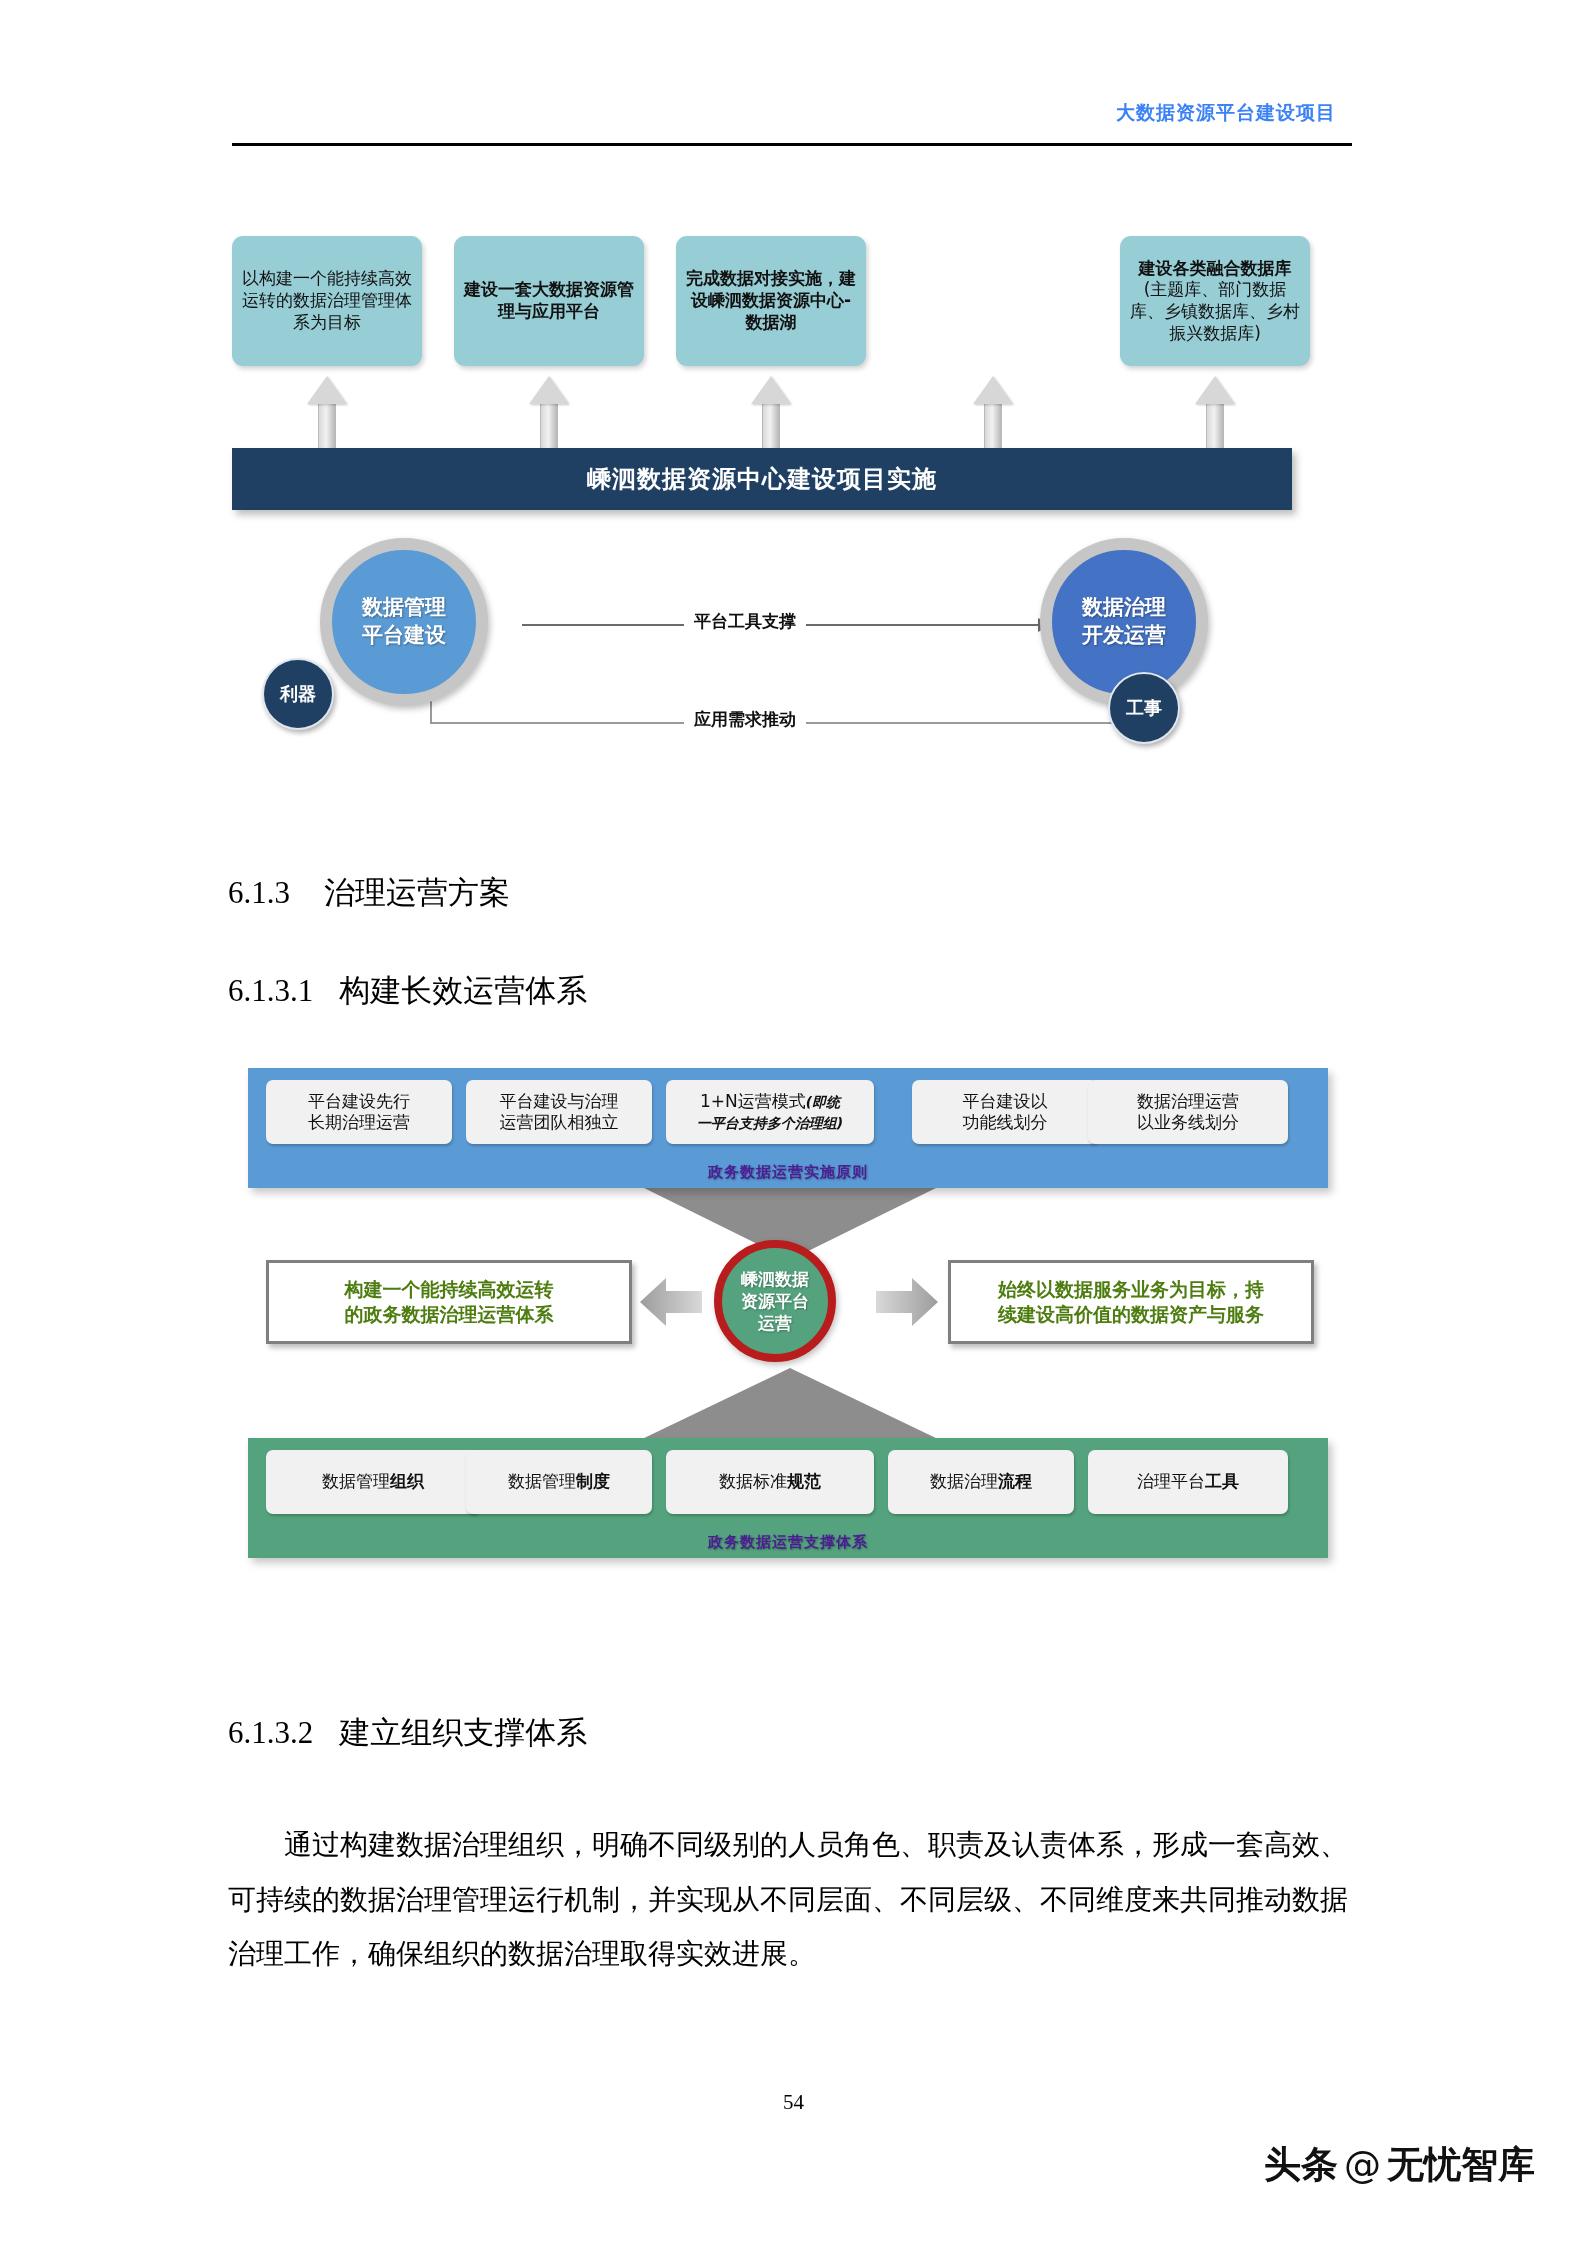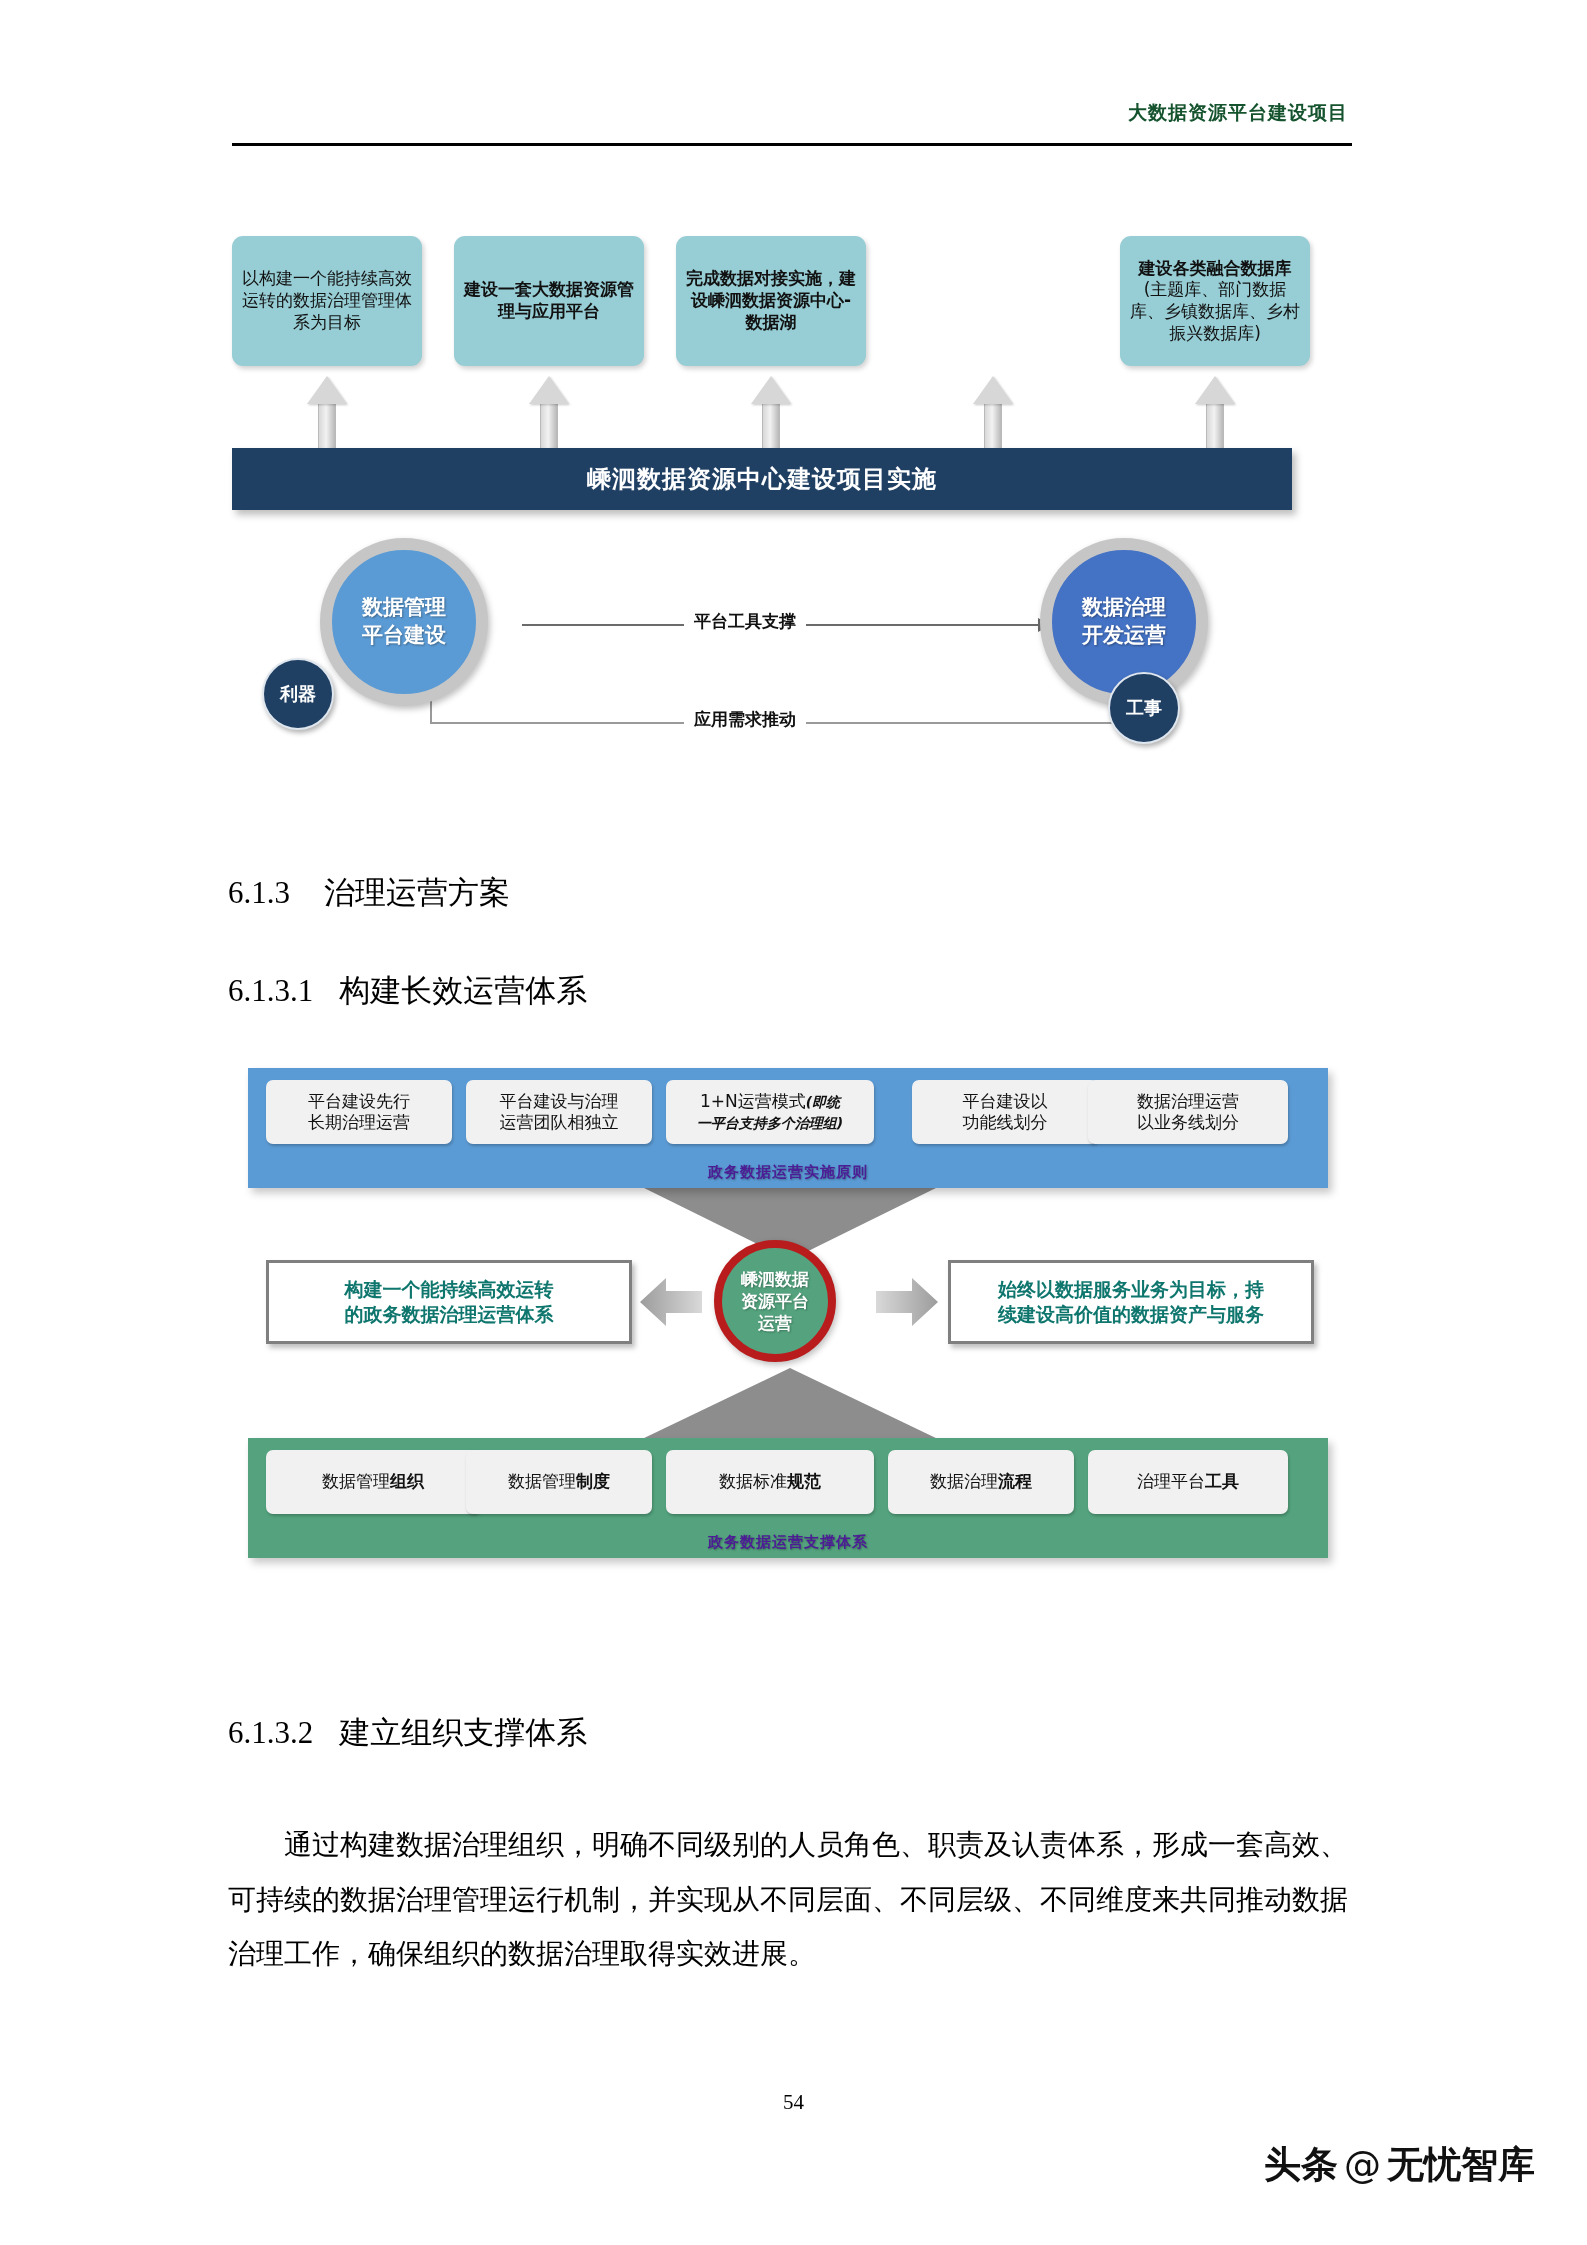--- a/index.html
+++ b/index.html
@@ -9,23 +9,23 @@
     font-family: "Liberation Serif", "DejaVu Serif", serif;
     overflow: hidden;
   }
   .page { position: relative; width: 1587px; height: 2245px; }
 
   
   .header-zone {
     position: absolute; left: 232px; top: 100px; width: 1120px; height: 58px;
   }
   .header-title {
-    position: absolute; right: 4px; top: 0;
-    font-family: "DejaVu Sans", "Liberation Sans", sans-serif;
-    font-size: 19px; font-weight: 700; color: #14532d; letter-spacing: 1px;
+    position: absolute; right: 16px; top: 0;
+    font-family: "DejaVu Sans", "Liberation Sans", sans-serif;
+    font-size: 19px; font-weight: 700; color: #3b82f6; letter-spacing: 1px;
   }
   .header-rule {
     position: absolute; left: 0; right: 0; top: 43px;
     border-top: 3px solid #000;
   }
 
   
   .fig1 { position: absolute; left: 232px; top: 236px; width: 1120px; height: 600px; }
 
   .topboxes { position: absolute; left: 0; top: 0; width: 1120px; height: 130px; }
@@ -203,21 +203,21 @@
     box-shadow: 2px 3px 6px rgba(0,0,0,0.25); z-index: 5;
   }
 
   .sidebox {
     position: absolute; top: 192px; height: 84px;
     background: #fff; border: 3px solid #7f7f7f;
     box-shadow: 3px 4px 5px rgba(0,0,0,0.25);
     display: flex; align-items: center; justify-content: center;
     text-align: center; line-height: 1.3;
     font-family: "DejaVu Sans", "Liberation Sans", sans-serif;
-    font-weight: 700; font-size: 19px; color: #0f766e; padding: 6px 10px;
+    font-weight: 700; font-size: 19px; color: #4d7c0f; padding: 6px 10px;
   }
   .sidebox-left  { left: 18px;  width: 366px; }
   .sidebox-right { left: 700px; width: 366px; }
 
   .harrow { position: absolute; top: 206px; width: 62px; height: 56px; }
   .harrow svg { display: block; }
   .harrow-left  { left: 392px; }
   .harrow-right { left: 628px; }
 
   

